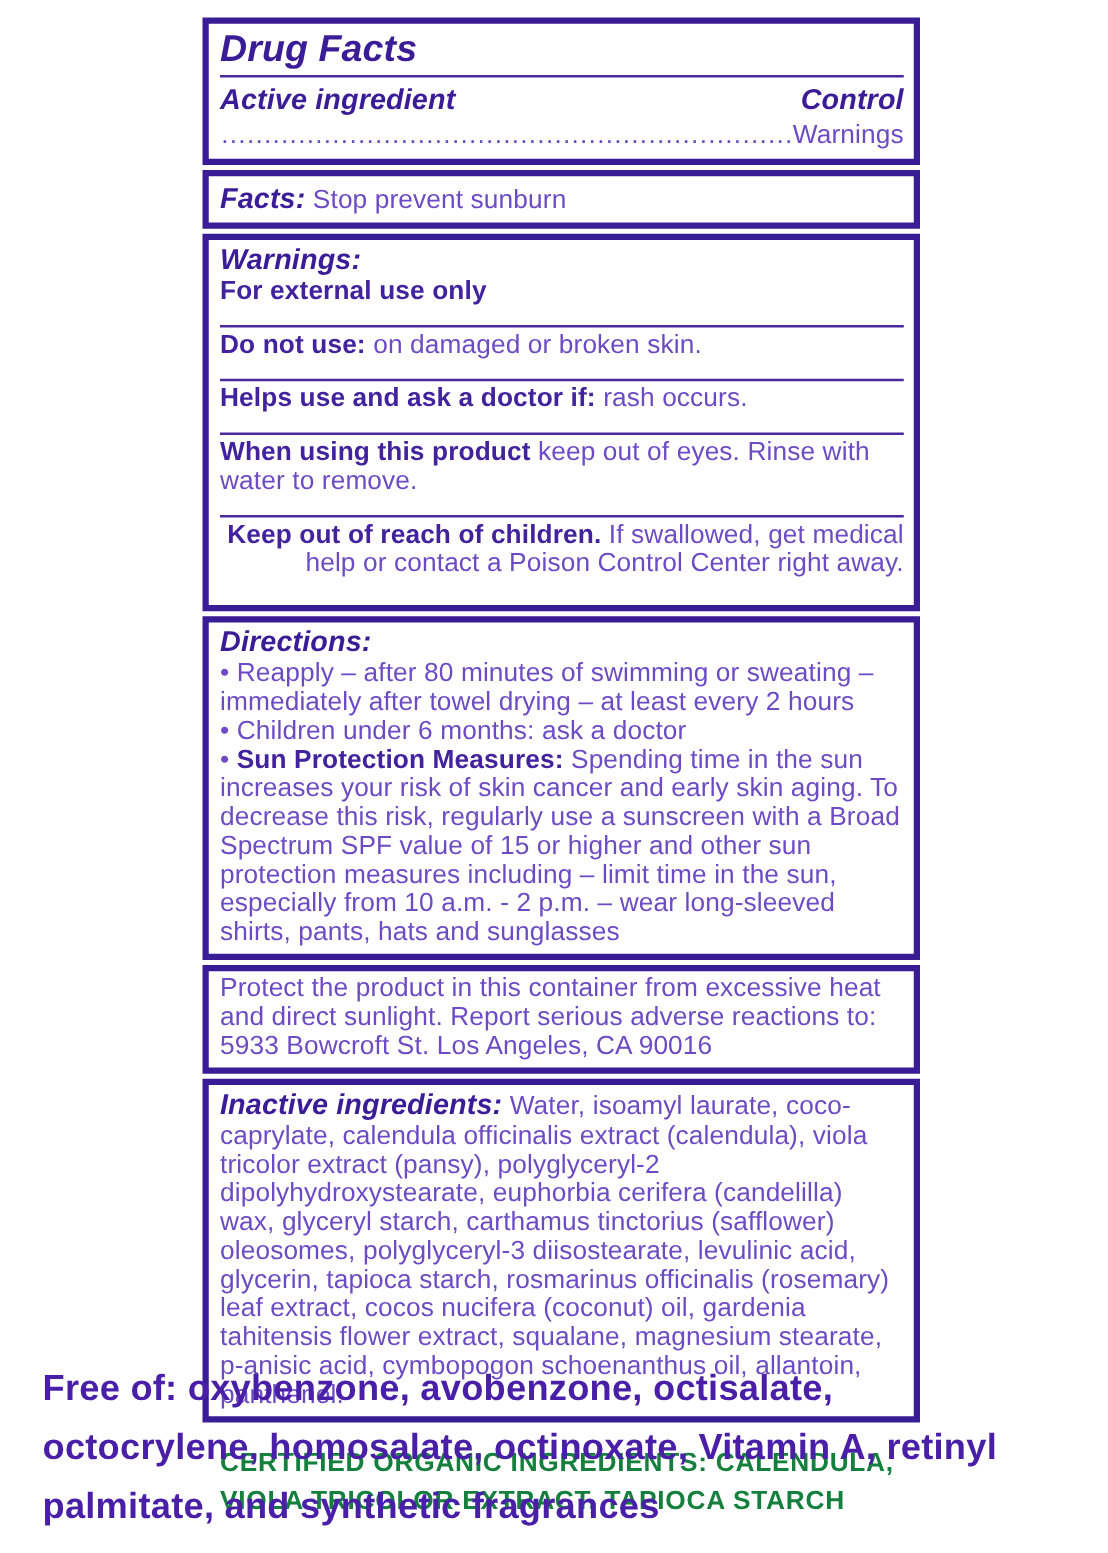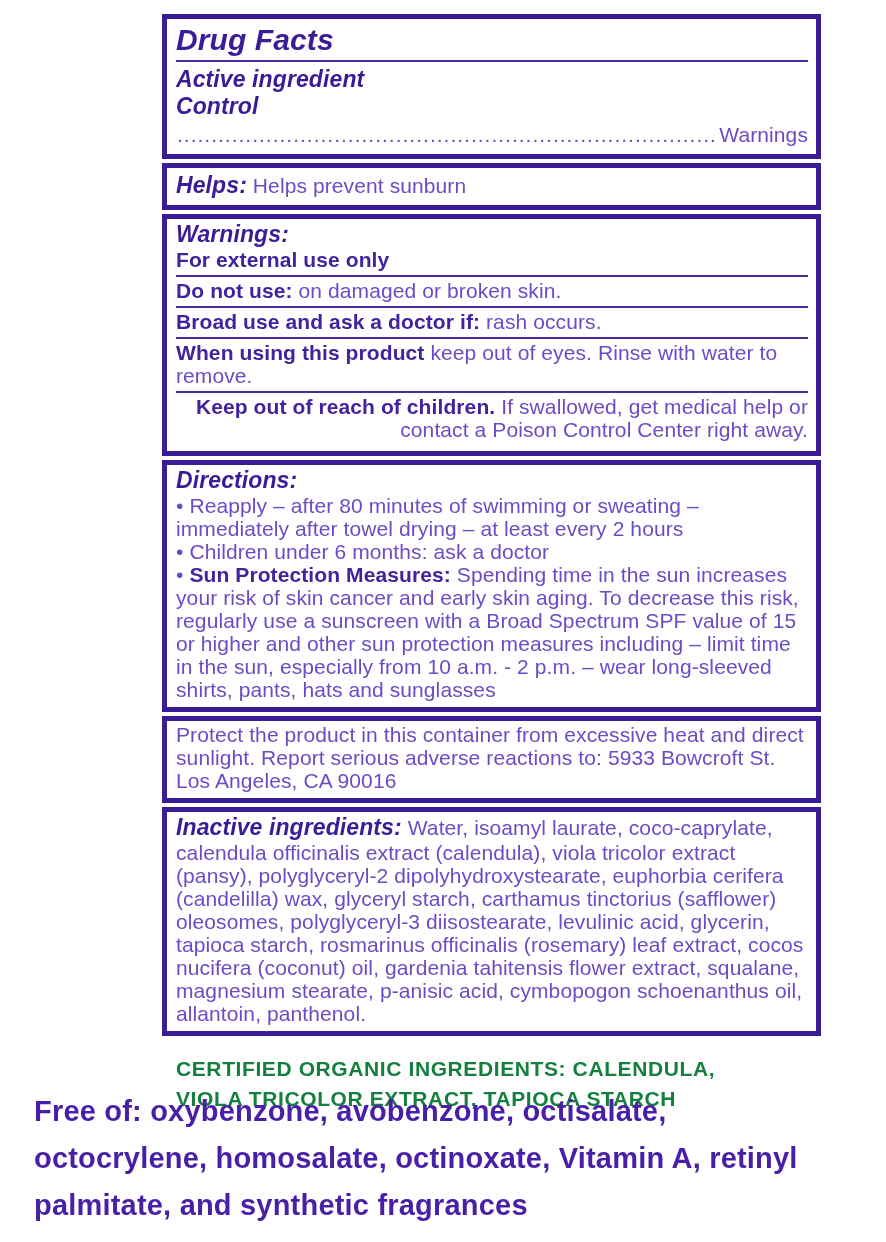--- a/index.html
+++ b/index.html
@@ -8,21 +8,21 @@
     width: 886px; height: 1242px;
     font-family: "Liberation Sans", sans-serif;
     position: relative;
     overflow: hidden;
   }
   .page { position: absolute; inset: 0; background: #ffffff; }
 
   .label-panel {
     position: absolute;
     left: 162px; top: 14px;
-    width: 659px;
+    width: 574px;
   }
 
   .df-box {
     border: 5px solid #3b1c97;
     background: #ffffff;
     padding: 2px 8px 6px 9px;
     margin-bottom: 4px;
     color: #6c4bc4;
     font-size: 21px;
     line-height: 23px;
@@ -37,21 +37,20 @@
     color: #3b1c97;
     padding: 2px 0 3px 0;
     border-bottom: 2px solid #4a2a9e;
   }
 
   .ai-row {
     display: flex;
     justify-content: space-between;
     align-items: baseline;
     padding-top: 4px;
-    flex-direction: column;
   }
   .section-head {
     font-weight: bold;
     font-style: italic;
     color: #3b1c97;
     font-size: 23px;
     line-height: 27px;
   }
   .inline-head { display: inline; }
 
@@ -65,21 +64,21 @@
     flex: 1;
     overflow: hidden;
     letter-spacing: 1px;
     margin: 0 1px;
   }
 
   .bold-sub { font-weight: bold; color: #42229d; }
 
   .w-row {
     border-bottom: 2px solid #4a2a9e;
-    padding: 2px 0 4px 0;
+    padding: 2px 0 16px 0;
   }
   .w-row.last { border-bottom: none; text-align: right; }
   .w-head-row { padding-top: 0; }
 
   .bullet-item { display: block; }
   .bullet-mark { color: #6c4bc4; }
 
   .certified {
     margin-top: 18px;
     padding-left: 14px;
@@ -115,33 +114,33 @@
         <span class="section-head">Active ingredient</span>
         <span class="section-head">Control</span>
       </div>
       <div class="leader-row">
         <span class="leader-dots">....................................................................................................................................</span>
         <span>Warnings</span>
       </div>
     </div>
 
     <div class="df-box" style="padding-top:4px;">
-      <span class="section-head inline-head">Helps:</span><span> Helps prevent sunburn</span>
+      <span class="section-head inline-head">Facts:</span><span> Stop prevent sunburn</span>
     </div>
 
     <div class="df-box">
       <div class="section-head">Warnings:</div>
       <div class="w-row w-head-row">
         <span class="bold-sub">For external use only</span><span></span>
       </div>
       <div class="w-row">
         <span class="bold-sub">Do not use:</span><span> on damaged or broken skin.</span>
       </div>
       <div class="w-row">
-        <span class="bold-sub">Broad use and ask a doctor if:</span><span> rash occurs.</span>
+        <span class="bold-sub">Helps use and ask a doctor if:</span><span> rash occurs.</span>
       </div>
       <div class="w-row">
         <span class="bold-sub">When using this product</span><span> keep out of eyes. Rinse with water to remove.</span>
       </div>
       <div class="w-row last">
         <span class="bold-sub">Keep out of reach of children.</span><span> If swallowed, get medical help or contact a Poison Control Center right away.</span>
       </div>
     </div>
 
     <div class="df-box">

